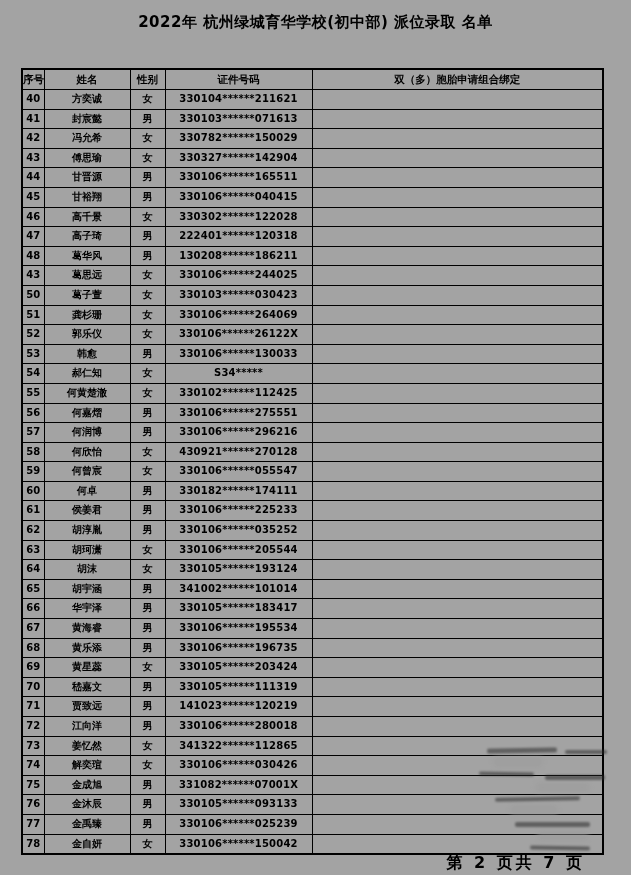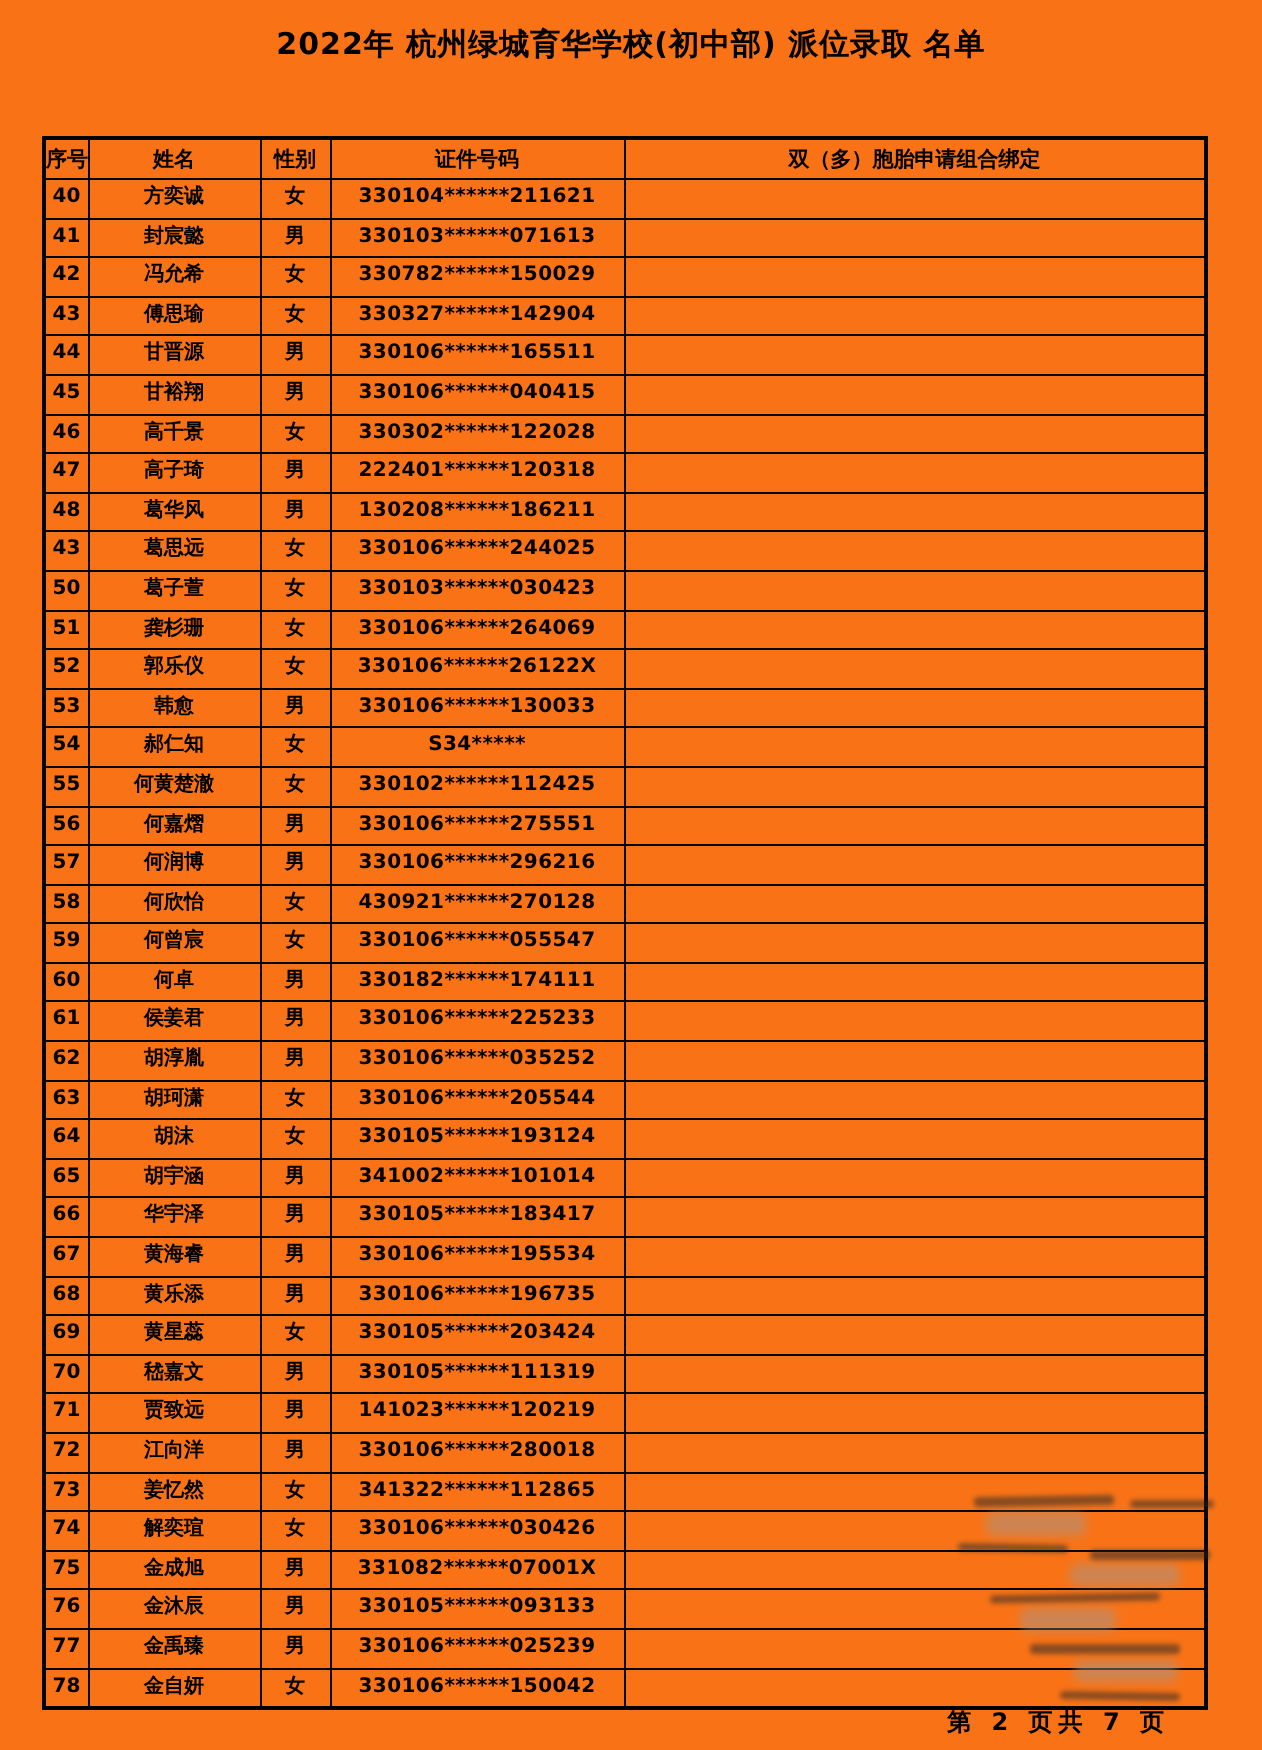--- a/index.html
+++ b/index.html
@@ -1,17 +1,17 @@
 <!DOCTYPE html>
 <html><head>
 <meta charset="utf-8">
 <style>
   html,body{margin:0;padding:0;background:#fff;}
   .page{
-    position:relative;width:631px;height:875px;background:#f97316;
+    position:relative;width:631px;height:875px;background:#a3a3a3;
     font-family:"DejaVu Sans",sans-serif;color:#000;overflow:hidden;
   }
   .title{
     position:absolute;top:13px;left:0;width:100%;
     text-align:center;font-size:15px;font-weight:bold;letter-spacing:0.5px;
   }
   table.roster{
     position:absolute;top:68px;left:21px;width:581px;
     border-collapse:collapse;table-layout:fixed;
     border:2px solid #000;
@@ -21,21 +21,21 @@
     border:1px solid #000;
     font-weight:bold;text-align:center;vertical-align:middle;
     padding:0;overflow:hidden;white-space:nowrap;
   }
   table.roster th{height:19px;font-size:10.5px;}
   table.roster td{height:18.6px;font-size:10px;line-height:18.6px;}
   td.col-id{font-size:9.5px;letter-spacing:0.2px;}
   td.col-no{font-size:9.5px;}
   .footer{
     position:absolute;top:853px;right:46px;
-    font-size:12px;font-weight:bold;letter-spacing:3px;
+    font-size:16px;font-weight:bold;letter-spacing:3px;
   }
   
   .watermark{position:absolute;right:6px;bottom:8px;width:150px;height:125px;pointer-events:none;}
   .watermark .smudge{position:absolute;background:#2a2a2a;filter:blur(1.2px);opacity:0.55;border-radius:2px;}
   .watermark .s1{left:12px;top:6px;width:70px;height:5px;transform:rotate(-1deg);}
   .watermark .s2{left:90px;top:8px;width:42px;height:4px;}
   .watermark .s3{left:4px;top:30px;width:55px;height:4px;transform:rotate(1deg);}
   .watermark .s4{left:70px;top:33px;width:60px;height:5px;}
   .watermark .s5{left:20px;top:55px;width:85px;height:4px;transform:rotate(-1deg);}
   .watermark .s6{left:40px;top:80px;width:75px;height:5px;}

